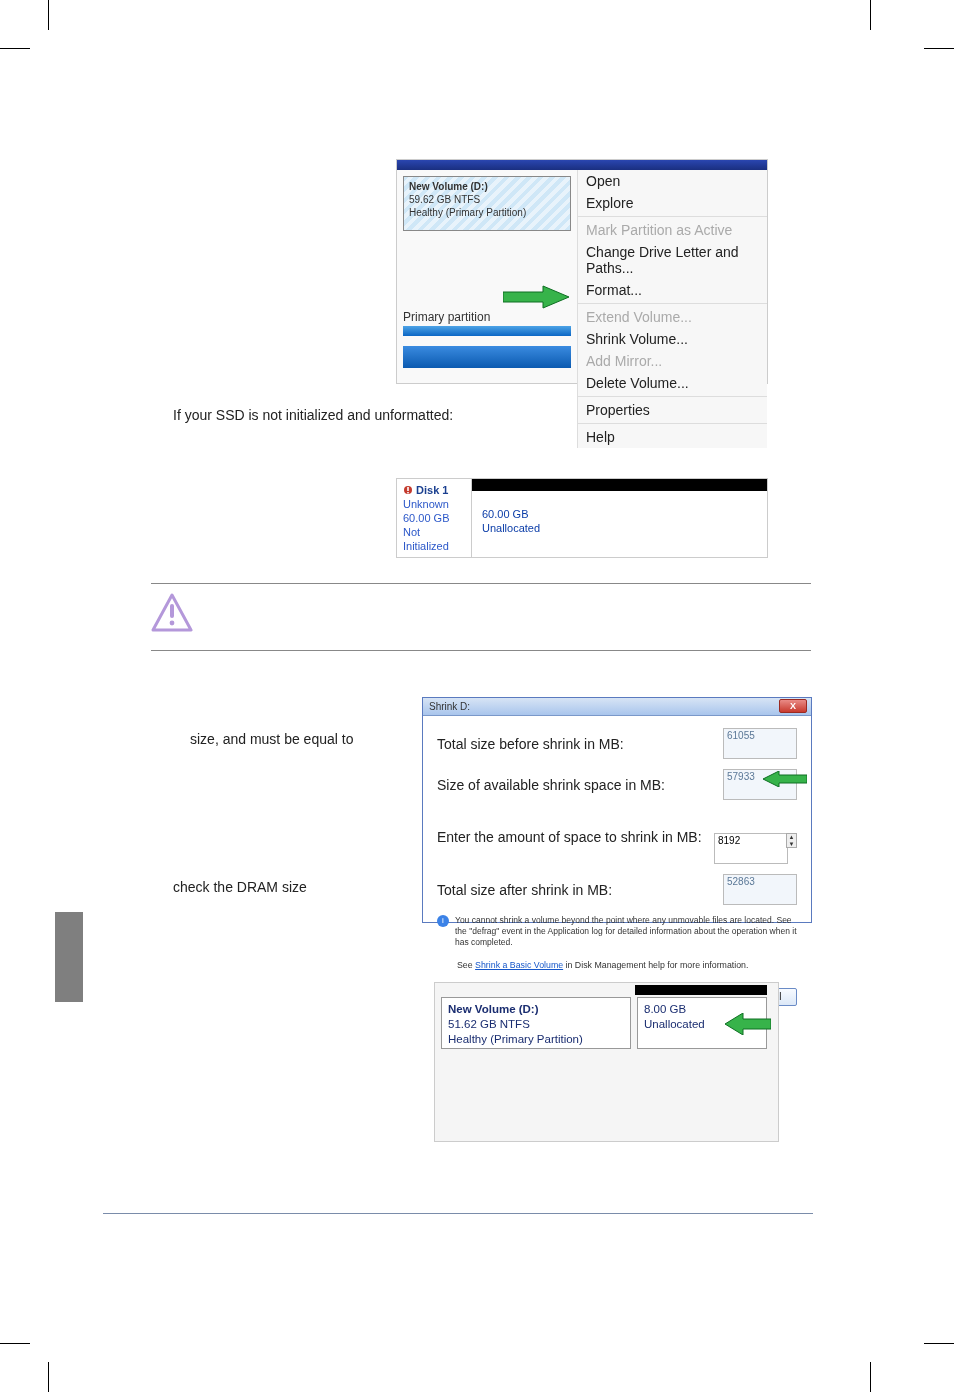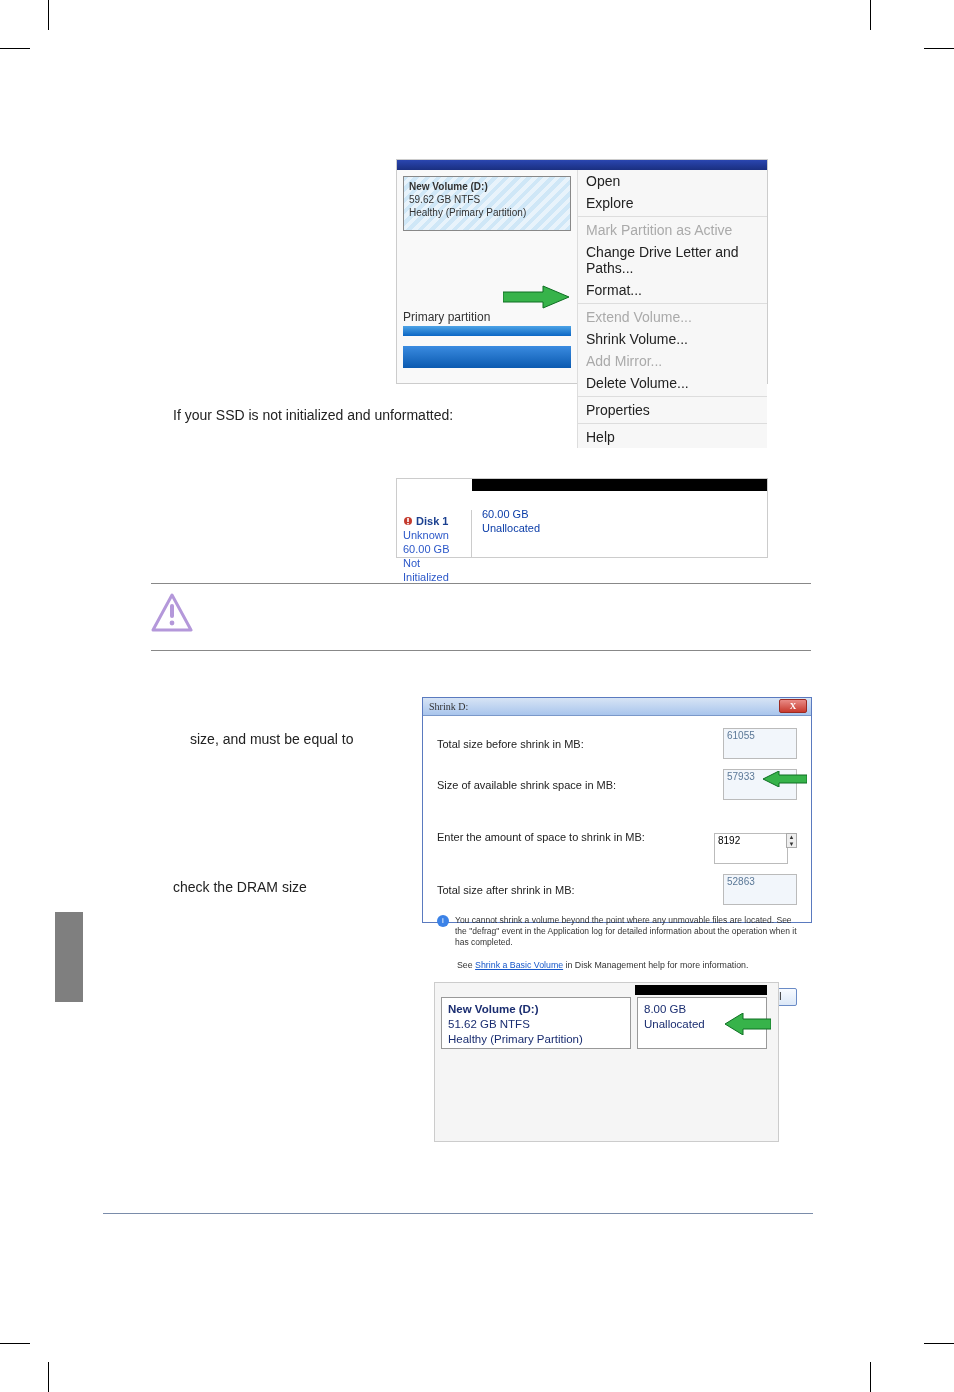--- a/index.html
+++ b/index.html
@@ -120,21 +120,20 @@
     background: #fff;
     border: 1px solid #ccc;
     font-size: 11px;
     display: flex;
   }
   .shot2 .left {
     width: 75px;
     border-right: 1px solid #ccc;
     padding: 4px 6px;
     line-height: 14px;
-    margin-top: 31px;
   }
   .shot2 .left .dname { font-weight: bold; color: #1a3f8f; font-size: 11px; }
   .shot2 .left .du { color: #2c58c9; }
   .shot2 .left .dsz { color: #2c58c9; }
   .shot2 .left .dst { color: #2c58c9; }
   .shot2 .right {
     flex: 1;
     display: flex;
     flex-direction: column;
   }
@@ -169,21 +168,20 @@
   }
   .shot3 .titlebar {
     height: 18px;
     background: linear-gradient(#d7e4f5,#a9c5ec);
     border-bottom: 1px solid #7a98c9;
     display: flex;
     align-items: center;
     padding-left: 6px;
     color: #333;
     position: relative;
-    font-family: Liberation Serif, serif;
   }
   .shot3 .closebtn {
     position: absolute;
     right: 4px; top: 1px;
     width: 28px; height: 14px;
     background: linear-gradient(#e98b86,#c83a2e);
     border: 1px solid #9b2a21;
     border-radius: 2px;
     display: flex;
     align-items: center;
@@ -194,21 +192,21 @@
   }
   .shot3 .dlgbody {
     padding: 12px 14px 8px 14px;
   }
   .shot3 .row {
     display: flex;
     justify-content: space-between;
     align-items: center;
     margin-bottom: 10px;
   }
-  .shot3 .row .lbl { color: #222; font-size: 11px; }
+  .shot3 .row .lbl { color: #222; font-size: 14px; }
   .shot3 .row .val {
     width: 74px;
     height: 31px;
     border: 1px solid #bbb;
     background: #f2f6fb;
     color: #5b7897;
     padding: 0 3px;
     font-size: 10px;
     line-height: 14px;
   }

